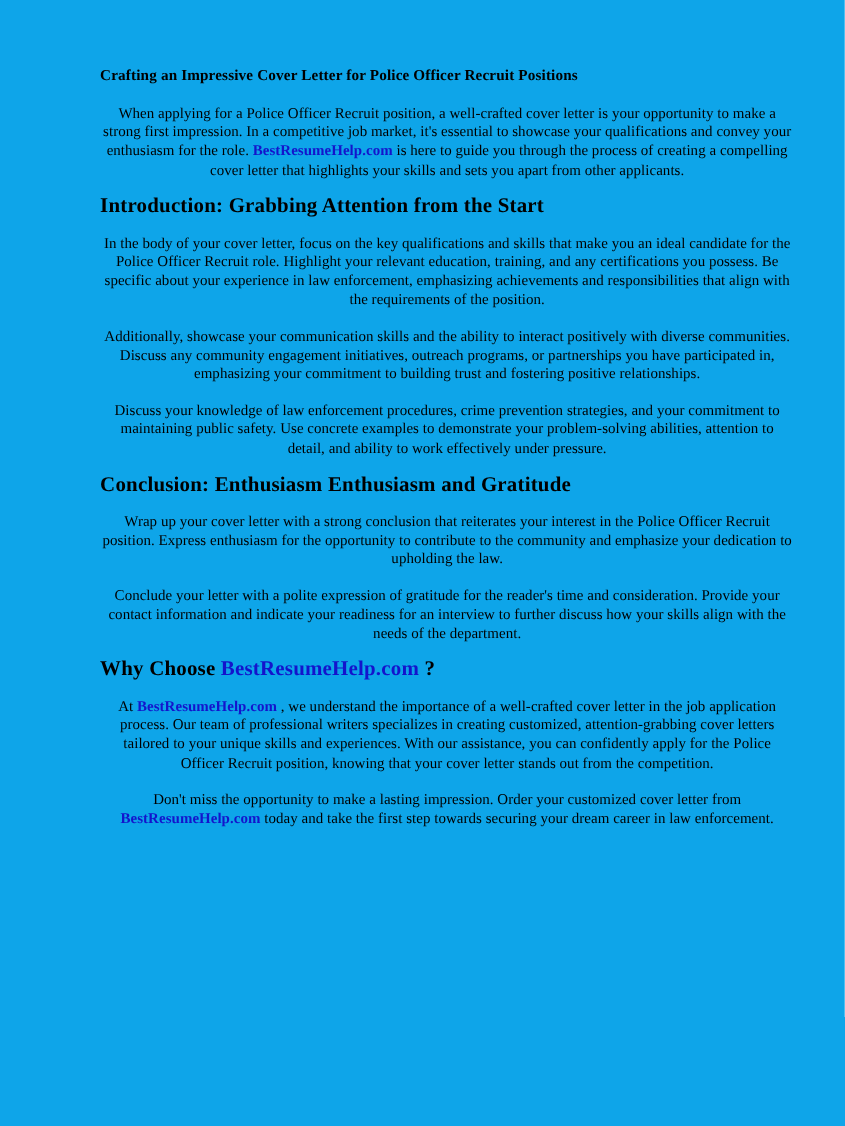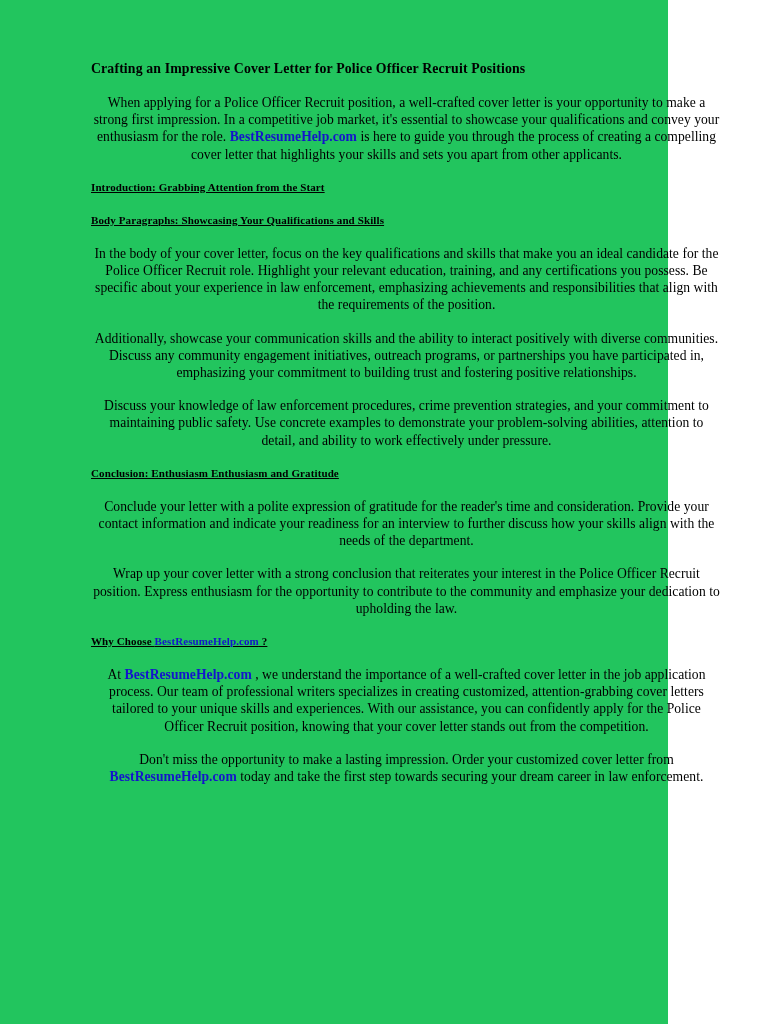--- a/index.html
+++ b/index.html
@@ -11,42 +11,41 @@
   body {
     width: 768px;
     height: 1024px;
     overflow: hidden;
     font-family: "Liberation Serif", "DejaVu Serif", serif;
     color: #000000;
     -webkit-font-smoothing: antialiased;
   }
   .page {
     box-sizing: border-box;
-    width: 668px;
+    width: 768px;
     height: 1024px;
-    background: #22c55e;
+    background: #0ea5e9;
     padding: 60px 46px 0 91px;
   }
   .doc {
     width: 631px;
   }
   h1.doc-title {
     font-size: 13.8px;
     font-weight: bold;
     line-height: 17px;
     margin: 0 0 17px 0;
     letter-spacing: 0.01em;
   }
   h2.section-heading {
-    font-size: 11px;
+    font-size: 19px;
     font-weight: bold;
     line-height: 17px;
     margin: 0 0 16px 0;
     letter-spacing: 0.01em;
-    text-decoration: underline;
   }
   p.body-text {
     font-size: 13.6px;
     line-height: 17.2px;
     margin: 0 0 16px 0;
     text-align: center;
     letter-spacing: 0.003em;
   }
   p.body-text:last-child {
     margin-bottom: 16px;
@@ -65,28 +64,27 @@
 
 <div class="page">
   <div class="doc">
 
     <h1 class="doc-title">Crafting an Impressive Cover Letter for Police Officer Recruit Positions</h1>
 
     <p class="body-text"><span>When applying for a Police Officer Recruit position, a well-crafted cover letter is your opportunity to make a strong first impression. In a competitive job market, it's essential to showcase your qualifications and convey your enthusiasm for the role. </span><a class="brand-link" href="#">BestResumeHelp.com</a><span> is here to guide you through the process of creating a compelling cover letter that highlights your skills and sets you apart from other applicants.</span></p>
 
     <h2 class="section-heading">Introduction: Grabbing Attention from the Start</h2>
 
-    <h2 class="section-heading">Body Paragraphs: Showcasing Your Qualifications and Skills</h2>
     <p class="body-text">In the body of your cover letter, focus on the key qualifications and skills that make you an ideal candidate for the Police Officer Recruit role. Highlight your relevant education, training, and any certifications you possess. Be specific about your experience in law enforcement, emphasizing achievements and responsibilities that align with the requirements of the position.</p>
     <p class="body-text">Additionally, showcase your communication skills and the ability to interact positively with diverse communities. Discuss any community engagement initiatives, outreach programs, or partnerships you have participated in, emphasizing your commitment to building trust and fostering positive relationships.</p>
     <p class="body-text">Discuss your knowledge of law enforcement procedures, crime prevention strategies, and your commitment to maintaining public safety. Use concrete examples to demonstrate your problem-solving abilities, attention to detail, and ability to work effectively under pressure.</p>
 
     <h2 class="section-heading">Conclusion: Enthusiasm Enthusiasm and Gratitude</h2>
+    <p class="body-text">Wrap up your cover letter with a strong conclusion that reiterates your interest in the Police Officer Recruit position. Express enthusiasm for the opportunity to contribute to the community and emphasize your dedication to upholding the law.</p>
     <p class="body-text">Conclude your letter with a polite expression of gratitude for the reader's time and consideration. Provide your contact information and indicate your readiness for an interview to further discuss how your skills align with the needs of the department.</p>
-    <p class="body-text">Wrap up your cover letter with a strong conclusion that reiterates your interest in the Police Officer Recruit position. Express enthusiasm for the opportunity to contribute to the community and emphasize your dedication to upholding the law.</p>
 
     <h2 class="section-heading"><span>Why Choose </span><a class="brand-link" href="#">BestResumeHelp.com</a><span> ?</span></h2>
 
     <p class="body-text"><span>At </span><a class="brand-link" href="#">BestResumeHelp.com</a><span> , we understand the importance of a well-crafted cover letter in the job application process. Our team of professional writers specializes in creating customized, attention-grabbing cover letters tailored to your unique skills and experiences. With our assistance, you can confidently apply for the Police Officer Recruit position, knowing that your cover letter stands out from the competition.</span></p>
 
     <p class="body-text"><span>Don't miss the opportunity to make a lasting impression. Order your customized cover letter from </span><a class="brand-link" href="#">BestResumeHelp.com</a><span> today and take the first step towards securing your dream career in law enforcement.</span></p>
 
   </div>
 </div>
 

